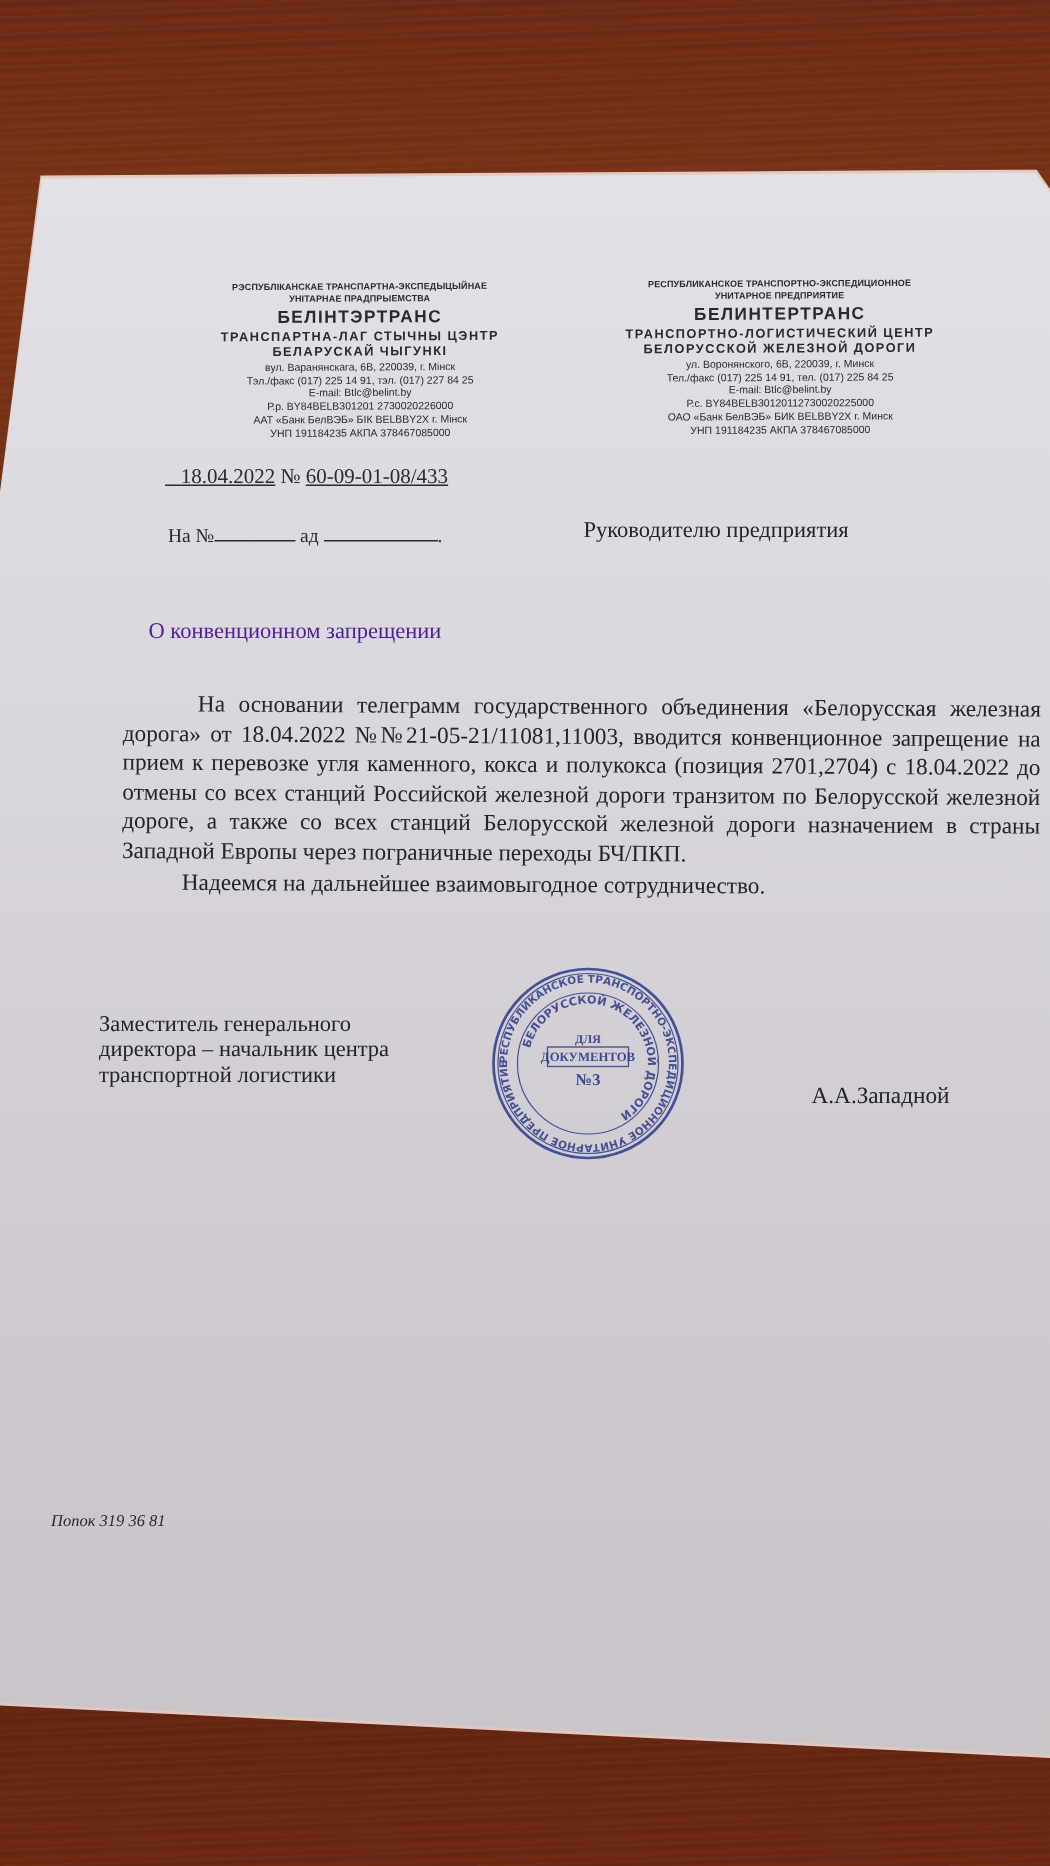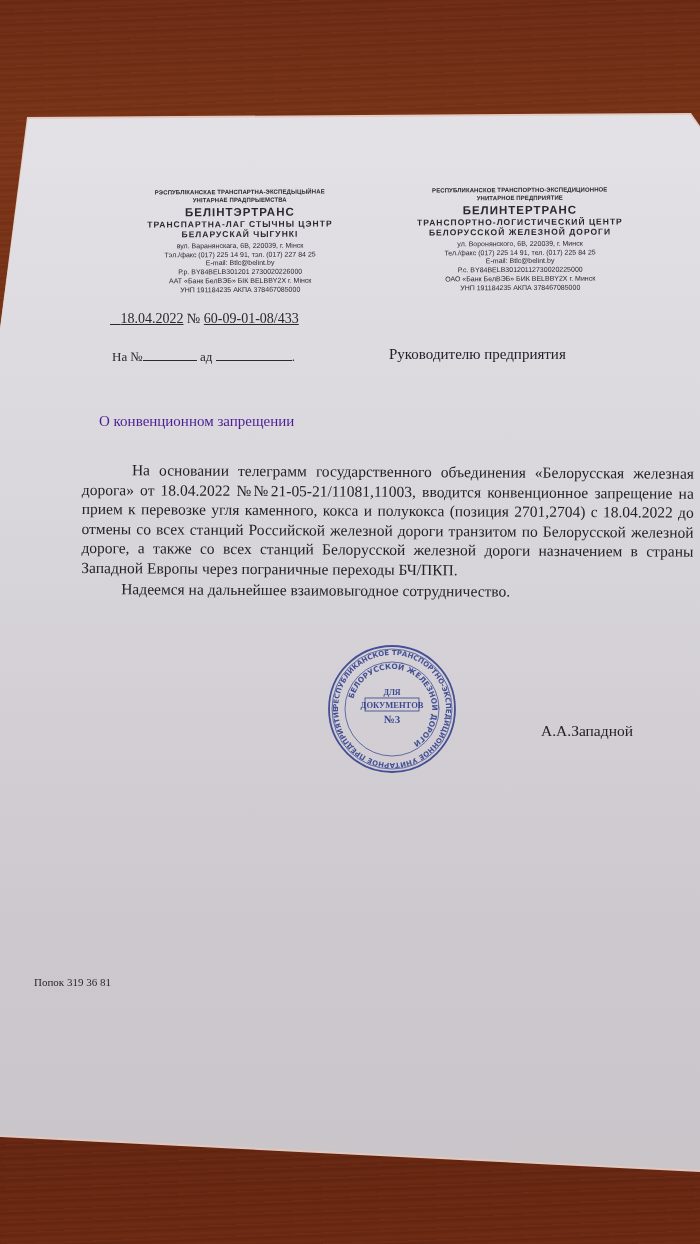--- a/index.html
+++ b/index.html
@@ -124,22 +124,23 @@
     .stamp {
       position: absolute;
       left: 326px;
       top: 643px;
       width: 132px;
       height: 132px;
     }
     .footer-note {
       position: absolute;
       left: 34px;
-      top: 976px;
+      top: 1008px;
       font-size: 11px;
+      font-style: italic;
       color: #2a2830;
     }
   </style>
 </head>
 <body>
 
 <div class="wood-grain"></div>
 <div class="paper-shadow"></div>
 <div class="paper"></div>
 
@@ -191,20 +192,25 @@
 
   <div class="addressee">Руководителю предприятия</div>
 
   <div class="subject">О конвенционном запрещении</div>
 
   <div class="body-text">
     <p>На основании телеграмм государственного объединения «Белорусская железная дорога» от 18.04.2022 №№21-05-21/11081,11003, вводится конвенционное запрещение на прием к перевозке угля каменного, кокса и полукокса (позиция 2701,2704) с 18.04.2022 до отмены со всех станций Российской железной дороги транзитом по Белорусской железной дороге, а также со всех станций Белорусской железной дороги назначением в страны Западной Европы через пограничные переходы БЧ/ПКП.</p>
     <p class="closing">Надеемся на дальнейшее взаимовыгодное сотрудничество.</p>
   </div>
 
+  <div class="signer-title">
+    <div>Заместитель генерального</div>
+    <div>директора – начальник центра</div>
+    <div>транспортной логистики</div>
+  </div>
 
   <div class="stamp">
     <svg width="132" height="132" viewBox="0 0 132 132">
       <defs>
         <path id="outerPath" d="M66,66 m-54,0 a54,54 0 1,1 108,0 a54,54 0 1,1 -108,0"></path>
         <path id="innerPath" d="M66,66 m-40,0 a40,40 0 1,1 80,0 a40,40 0 1,1 -80,0"></path>
       </defs>
       <g fill="none" stroke="#2c3a8a" opacity="0.85">
         <circle cx="66" cy="66" r="63" stroke-width="1.8"></circle>
         <circle cx="66" cy="66" r="60" stroke-width="0.8"></circle>

